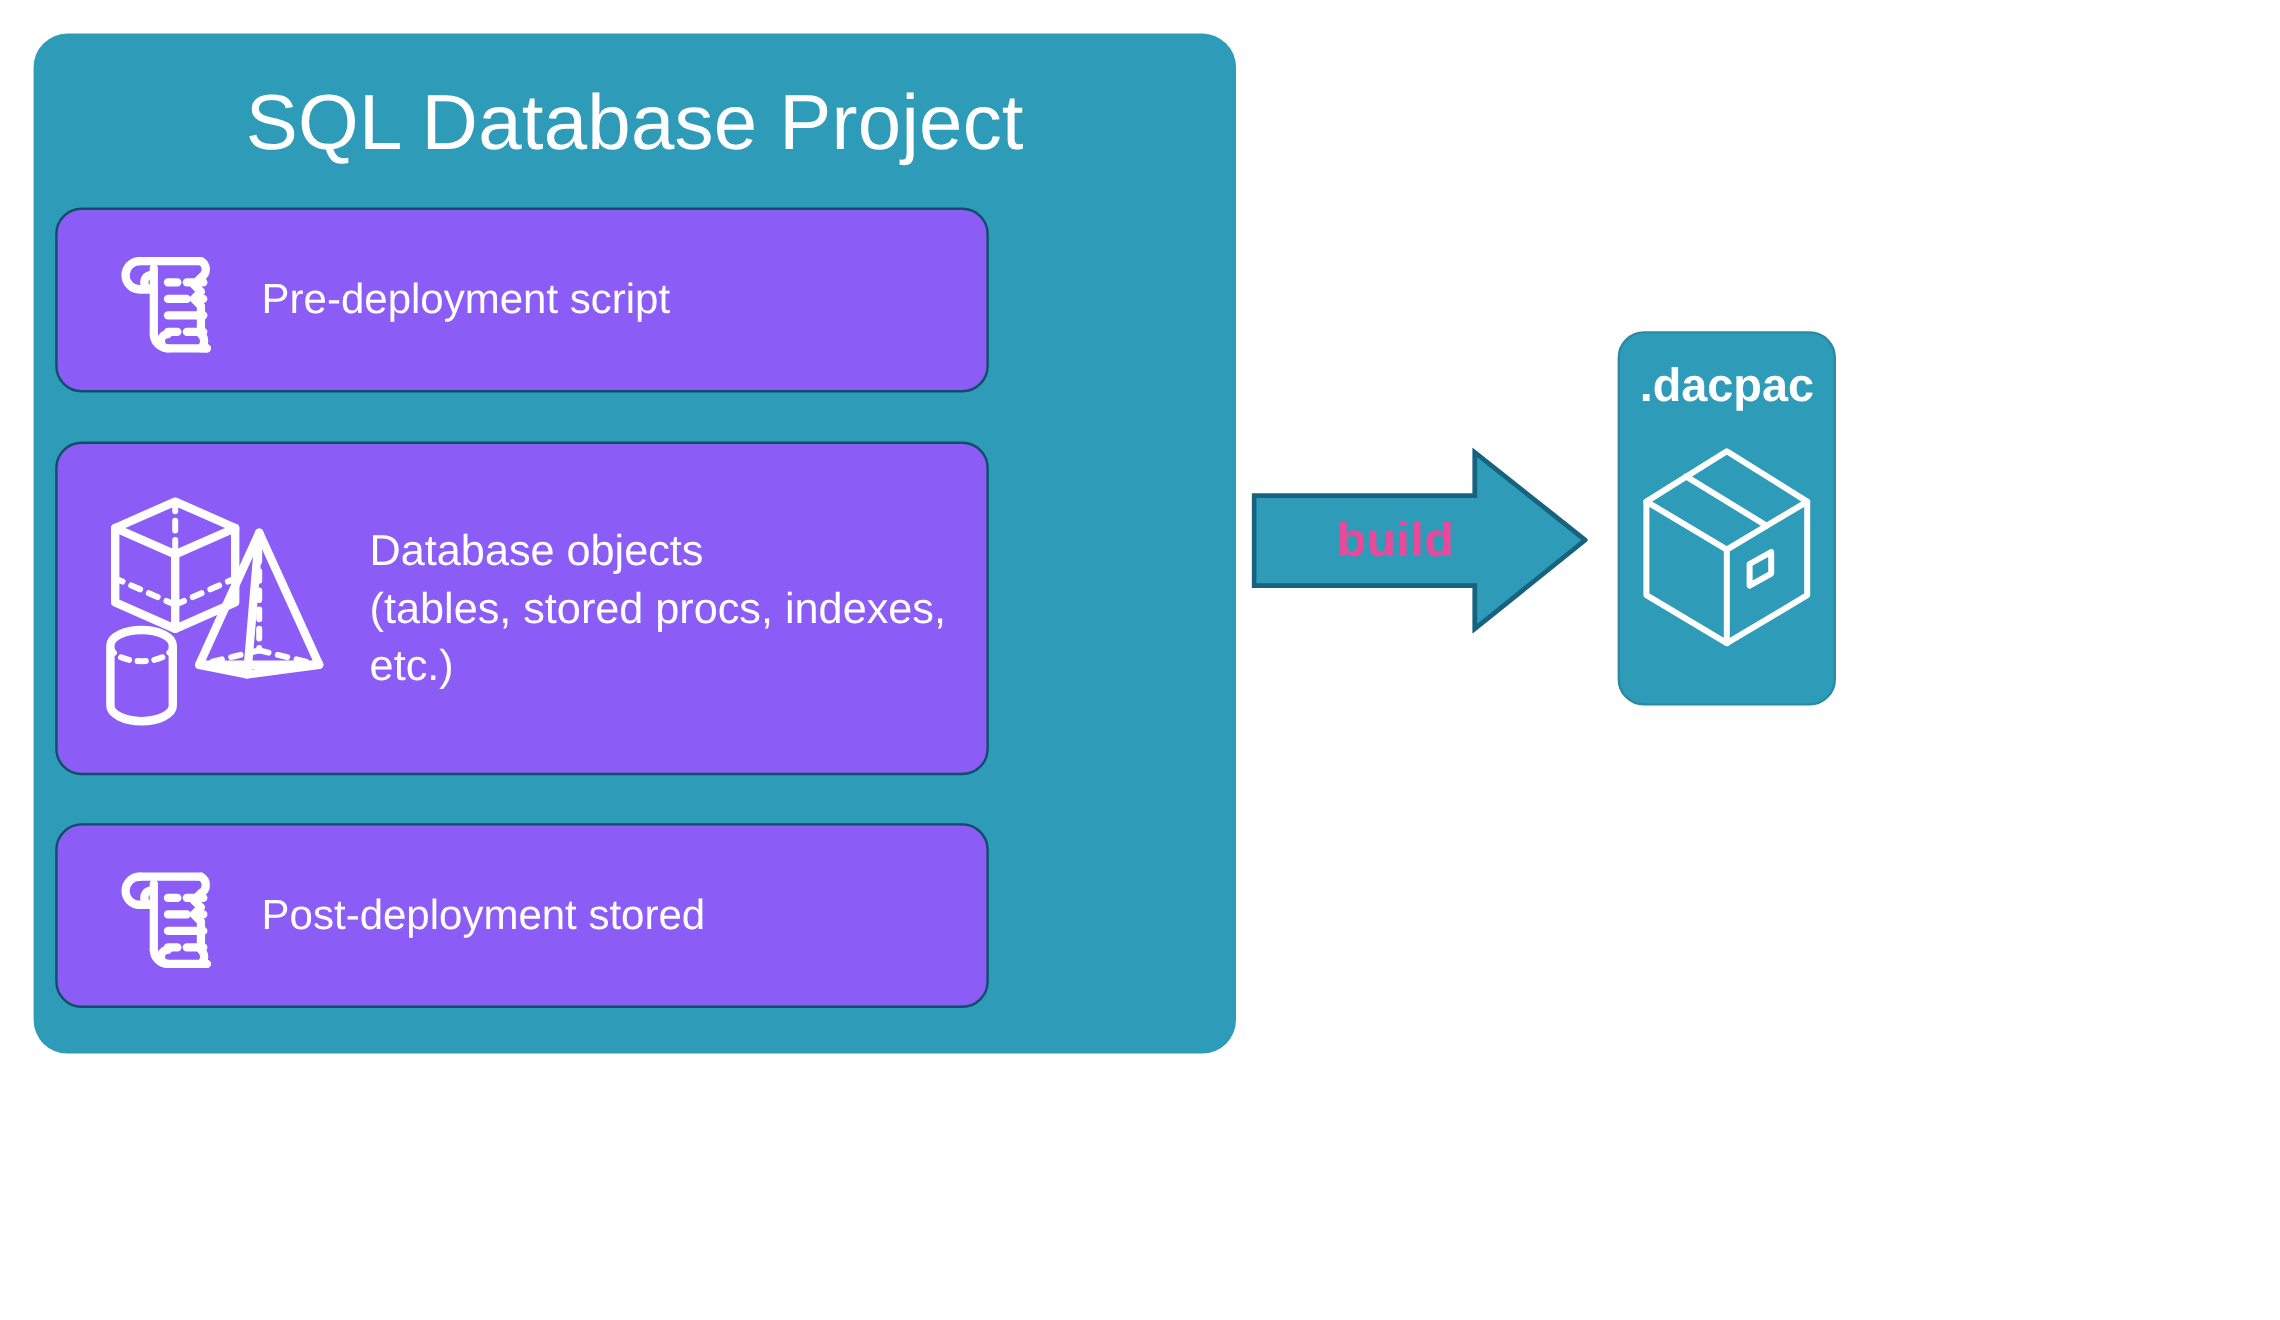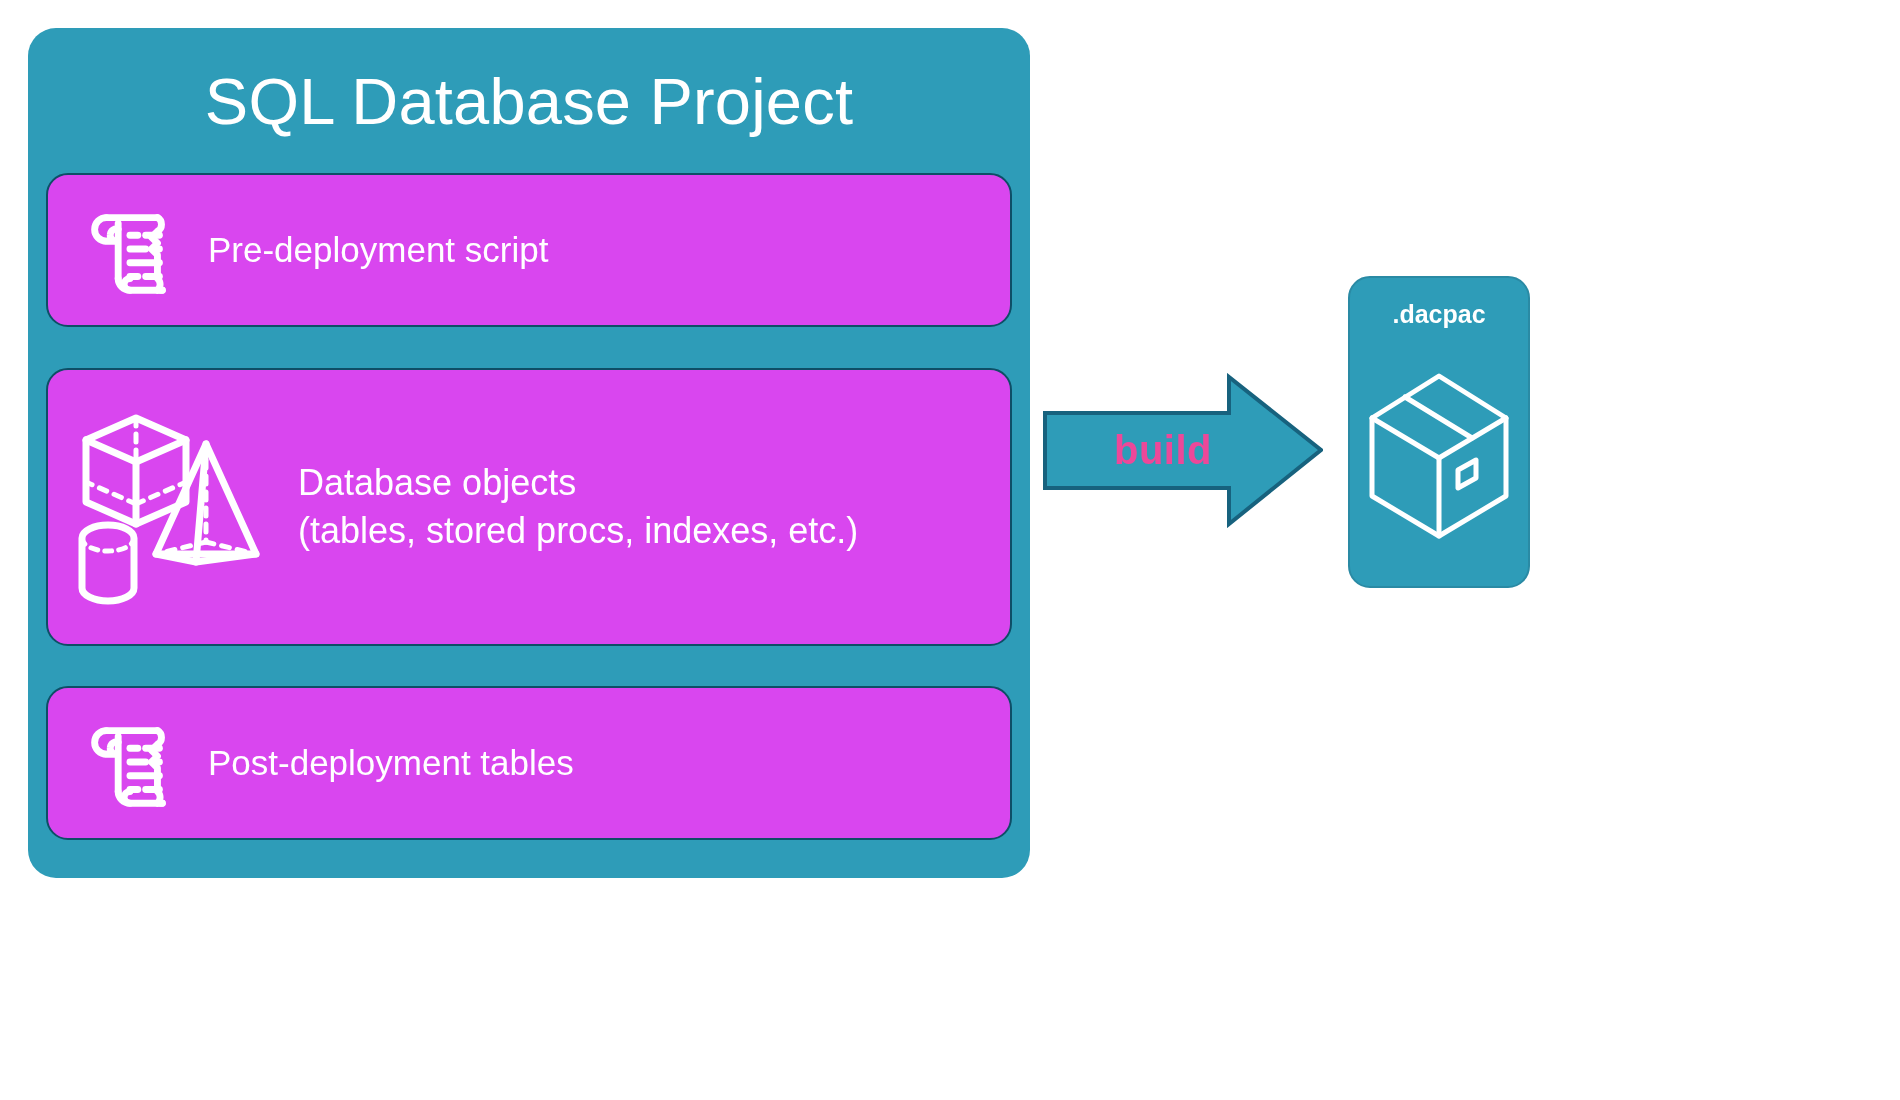--- a/index.html
+++ b/index.html
@@ -37,27 +37,28 @@
     font-size: 65px;
     font-weight: 400;
     letter-spacing: 0.2px;
     line-height: 1.1;
   }
 
   
   .card {
     position: absolute;
     left: 18px;
-    width: 966px;
-    background: #d946ef;
+    width: 778px;
+    background: #8b5cf6;
     border: 2px solid #0E4E66;
     border-radius: 22px;
     box-sizing: border-box;
     display: flex;
     align-items: center;
+    padding-left: 10px;
   }
 
   #card-pre   { top: 145px; height: 154px; }
   #card-obj   { top: 340px; height: 278px; }
   #card-post  { top: 658px; height: 154px; }
 
   .card-icon {
     flex: 0 0 auto;
     width: 160px;
     display: flex;
@@ -111,21 +112,21 @@
     border-radius: 22px;
     box-sizing: border-box;
   }
   #dacpac-title {
     position: absolute;
     top: 22px;
     left: 0;
     width: 100%;
     text-align: center;
     color: #ffffff;
-    font-size: 25px;
+    font-size: 39px;
     font-weight: bold;
   }
   #dacpac-box-icon {
     position: absolute;
     left: 50%;
     transform: translateX(-50%);
     top: 92px;
   }
 </style>
 </head>
@@ -221,21 +222,21 @@
           <path d="M57 40 h8"></path>
           <path d="M73 40 h14"></path>
           <path d="M57 54 h16"></path>
           <path d="M80 54 h7"></path>
           <path d="M57 68 h30"></path>
           <path d="M57 82 h8"></path>
           <path d="M73 82 h14"></path>
         </g>
       </svg>
     </div>
-    <div class="card-label">Post-deployment tables</div>
+    <div class="card-label">Post-deployment stored</div>
   </div>
 
 </div>
 
 <svg id="build-arrow" viewBox="0 0 280 155">
   <polygon points="2,40 186,40 186,4 278,77 186,151 186,115 2,115" fill="#2E9CB8" stroke="#17627E" stroke-width="4" stroke-linejoin="miter"></polygon>
 </svg>
 <div id="build-arrow-label">build</div>
 
 <div id="dacpac-panel">

